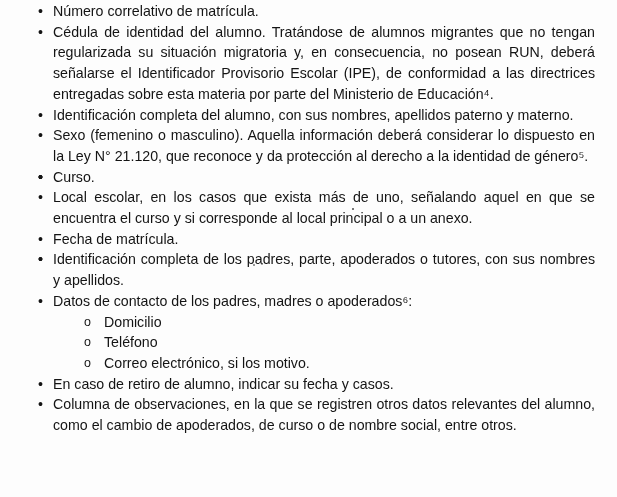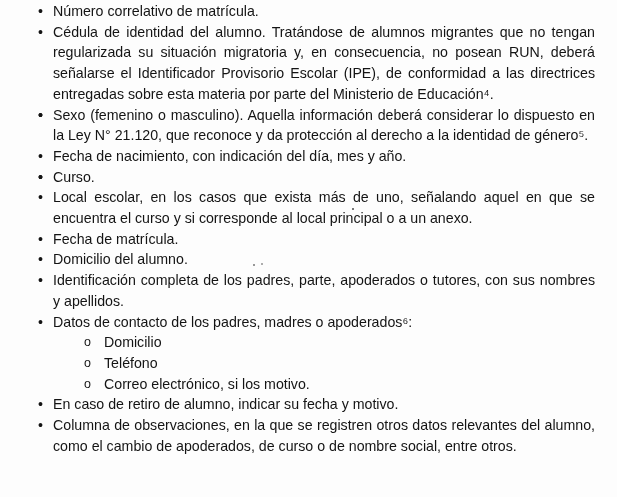--- a/index.html
+++ b/index.html
@@ -55,32 +55,32 @@
   .artifact.a2 { left: 253px; top: 264px; width: 2px; height: 2px; opacity: 0.75; }
   .artifact.a3 { left: 261px; top: 263px; width: 2px; height: 2px; opacity: 0.6; }
 </style>
 </head>
 <body>
 
 <div class="page">
   <div class="doc">
       <div class="item bullet"><span class="marker">•</span><span class="text">Número correlativo de matrícula.</span></div>
       <div class="item bullet"><span class="marker">•</span><span class="text">Cédula de identidad del alumno. Tratándose de alumnos migrantes que no tengan regularizada su situación migratoria y, en consecuencia, no posean RUN, deberá señalarse el Identificador Provisorio Escolar (IPE), de conformidad a las directrices entregadas sobre esta materia por parte del Ministerio de Educación⁴.</span></div>
+      <div class="item bullet"><span class="marker">•</span><span class="text">Identificación completa del alumno, con sus nombres, apellidos paterno y materno.</span></div>
+      <div class="item bullet"><span class="marker">•</span><span class="text">Sexo (femenino o masculino). Aquella información deberá considerar lo dispuesto en la Ley N° 21.120, que reconoce y da protección al derecho a la identidad de género⁵.</span></div>
       <div class="item bullet"><span class="marker">•</span></div>
-      <div class="item bullet"><span class="marker">•</span><span class="text">Sexo (femenino o masculino). Aquella información deberá considerar lo dispuesto en la Ley N° 21.120, que reconoce y da protección al derecho a la identidad de género⁵.</span></div>
-      <div class="item bullet"><span class="marker">•</span><span class="text">Fecha de nacimiento, con indicación del día, mes y año.</span></div>
       <div class="item bullet"><span class="marker">•</span></div>
       <div class="item bullet"><span class="marker">•</span><span class="text">Curso.</span></div>
       <div class="item bullet"><span class="marker">•</span><span class="text">Local escolar, en los casos que exista más de uno, señalando aquel en que se encuentra el curso y si corresponde al local principal o a un anexo.</span></div>
       <div class="item bullet"><span class="marker">•</span><span class="text">Fecha de matrícula.</span></div>
-      <div class="item bullet"><span class="marker">•</span><span class="text">Domicilio del alumno.</span></div>
+      <div class="item bullet"><span class="marker">•</span></div>
       <div class="item bullet"><span class="marker">•</span><span class="text">Identificación completa de los padres, parte, apoderados o tutores, con sus nombres y apellidos.</span></div>
       <div class="item bullet"><span class="marker">•</span><span class="text">Datos de contacto de los padres, madres o apoderados⁶:</span></div>
       <div class="item sub"><span class="marker">o</span><span class="text">Domicilio</span></div>
       <div class="item sub"><span class="marker">o</span><span class="text">Teléfono</span></div>
       <div class="item sub"><span class="marker">o</span><span class="text">Correo electrónico, si los motivo.</span></div>
-      <div class="item bullet"><span class="marker">•</span><span class="text">En caso de retiro de alumno, indicar su fecha y motivo.</span></div>
+      <div class="item bullet"><span class="marker">•</span><span class="text">En caso de retiro de alumno, indicar su fecha y casos.</span></div>
       <div class="item bullet"><span class="marker">•</span><span class="text">Columna de observaciones, en la que se registren otros datos relevantes del alumno, como el cambio de apoderados, de curso o de nombre social, entre otros.</span></div>
     </div>
   <div class="artifact a1"></div>
   <div class="artifact a2"></div>
   <div class="artifact a3"></div>
 </div>
 
 </body></html>

